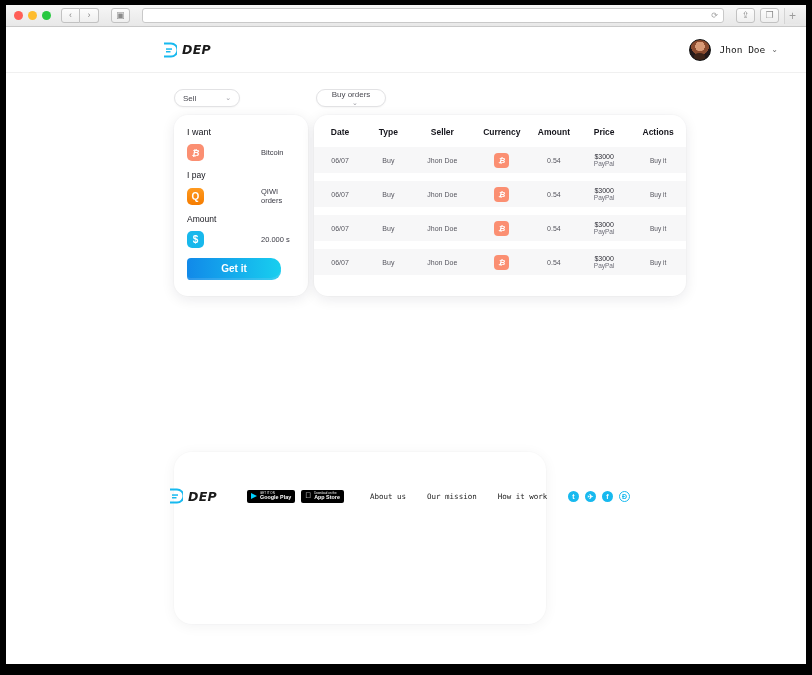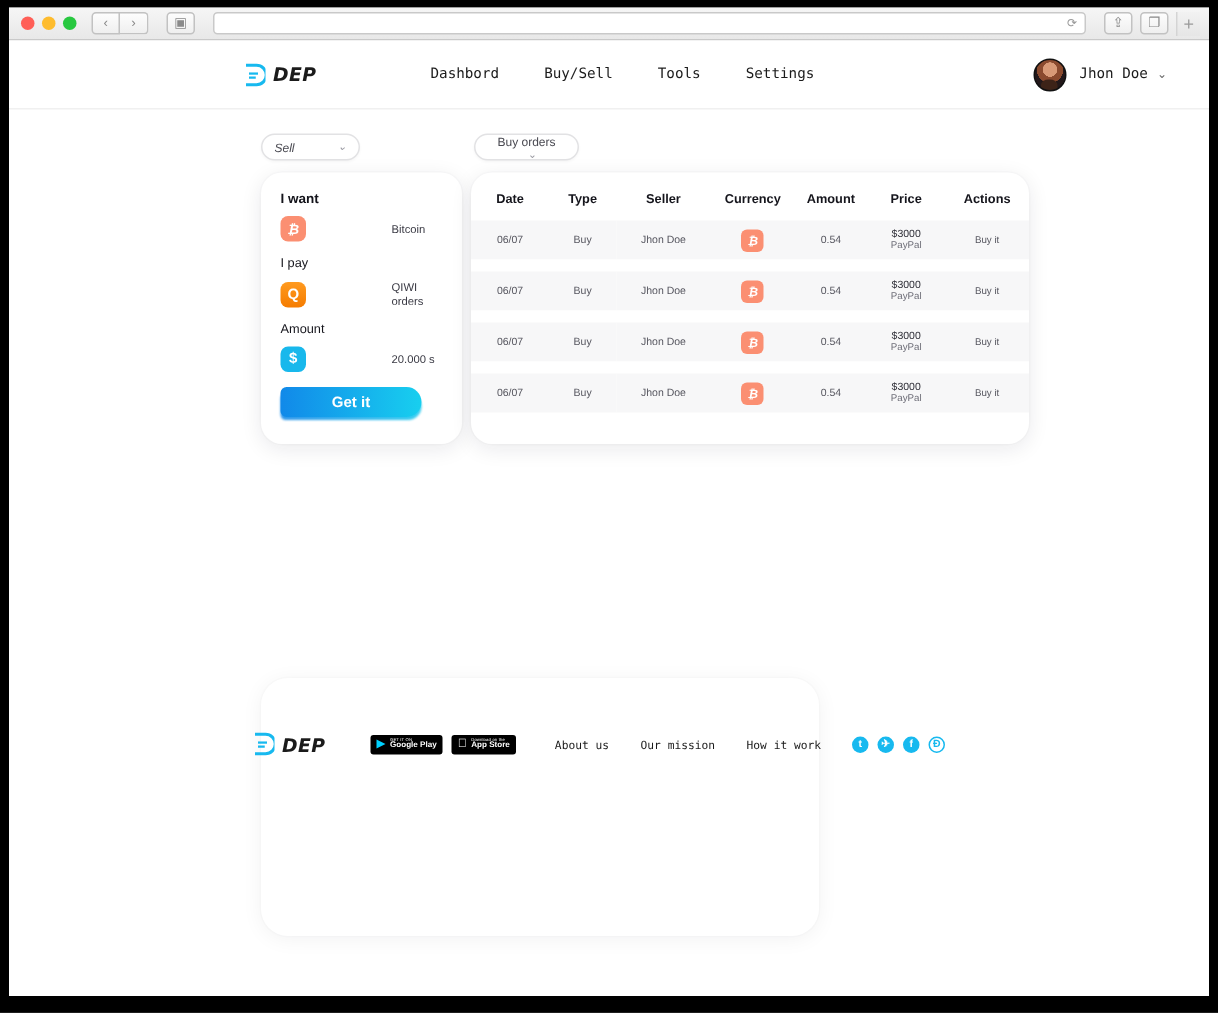--- a/index.html
+++ b/index.html
@@ -168,42 +168,42 @@
     align-items: center;
     justify-content: space-between;
     padding: 0 8px;
     font-size: 8px;
     color: #4a4a52;
     box-shadow: 0 1px 2px rgba(0,0,0,0.04);
     cursor: pointer;
     white-space: nowrap;
   }
   .pill .chev { margin-left: 14px; color: #9a9aa2; font-size: 7px; }
-  .pill-sell { width: 66px; font-style: italic; }
+  .pill-sell { width: 66px; }
   .pill-orders { margin-left: 76px; width: 70px; flex-direction: column; }
   .pill-orders .chev { margin-left: 8px; }
 
   
   .main {
     display: flex;
     padding-left: 168px;
     margin-top: 8px;
   }
 
   
   .offer-card {
     width: 134px;
     background: #ffffff;
     border-radius: 14px;
     box-shadow: 0 3px 14px rgba(20,20,40,0.09), 0 0 0 1px rgba(0,0,0,0.015);
     padding: 12px 13px 16px 13px;
   }
   .field-label {
     font-size: 9px;
-    font-weight: bold;
+    font-weight: normal;
     color: #14141b;
     margin-bottom: 7px;
   }
   .field-label.thin { font-weight: normal; font-size: 8.5px; }
   .field-row {
     display: flex;
     align-items: center;
     gap: 9px;
     margin-bottom: 9px;
   }
@@ -389,26 +389,20 @@
   <div class="page">
 
     <div class="topnav">
       <div class="logo">
         <svg class="logo-mark" viewBox="0 0 15 16">
           <path d="M2 1.5 L9 1.5 A6 6 0 0 1 9 14.5 L2 14.5" fill="none" stroke="#17b9ef" stroke-width="2"></path>
           <rect x="4" y="6.3" width="6" height="1.5" fill="#17b9ef"></rect>
           <rect x="4" y="9" width="4.5" height="1.5" fill="#17b9ef"></rect>
         </svg>
         <span class="logo-text">DEP</span>
-      </div>
-      <div class="nav-links">
-        <span class="nav-link">Dashbord</span>
-        <span class="nav-link">Buy/Sell</span>
-        <span class="nav-link">Tools</span>
-        <span class="nav-link">Settings</span>
       </div>
       <div class="user-area">
         <div class="avatar"></div>
         <span class="user-name">Jhon Doe</span>
         <span class="chev">⌄</span>
       </div>
     </div>
 
     <div class="controls">
       <div class="pill pill-sell">

